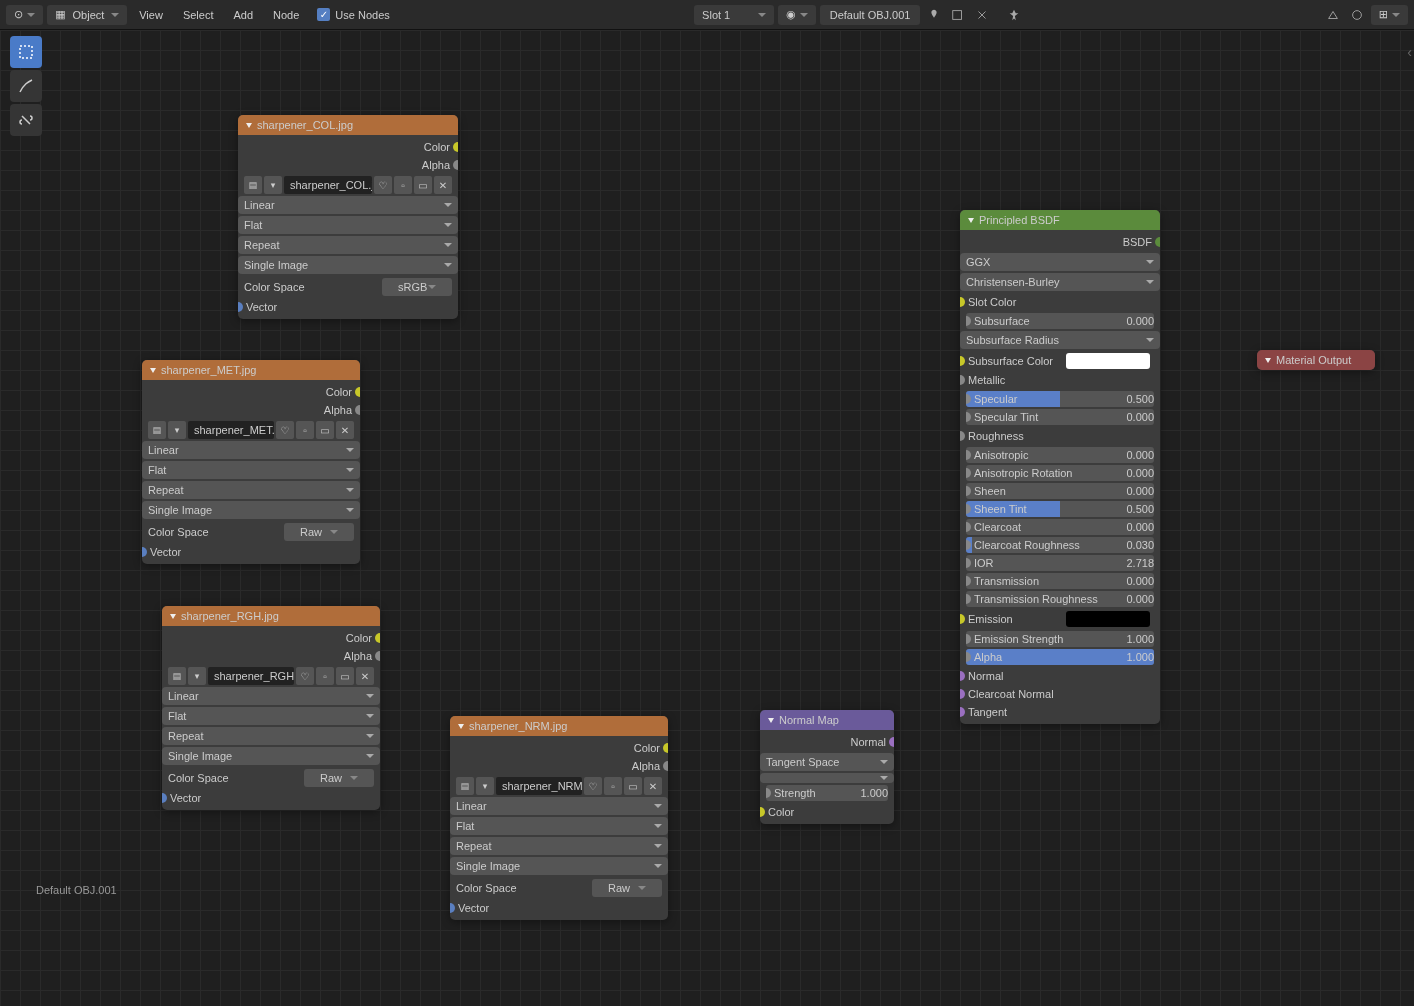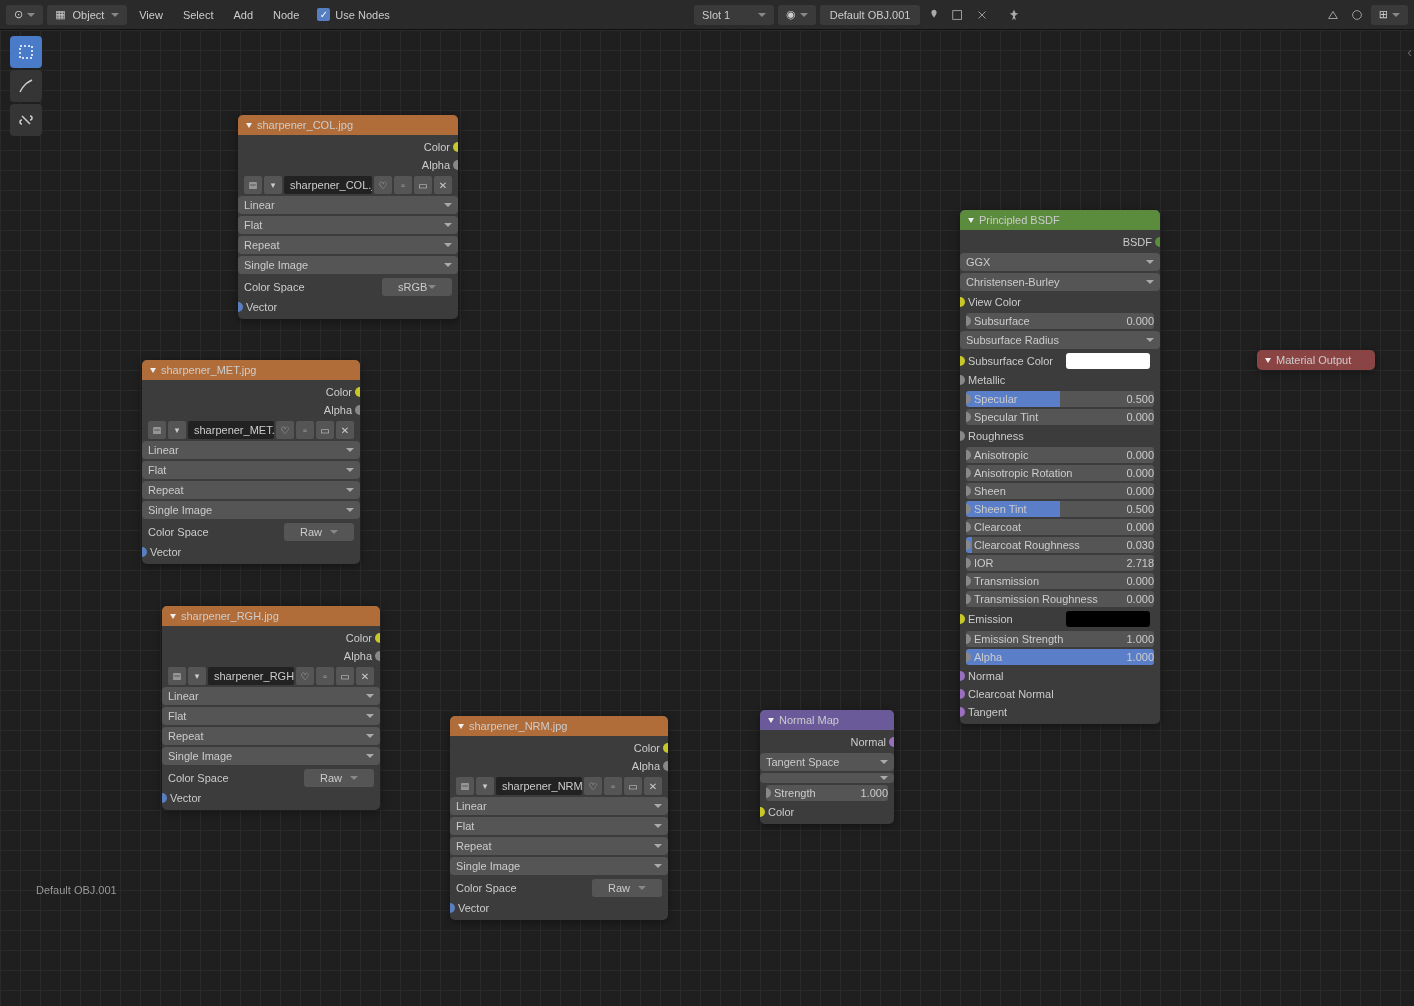--- a/index.html
+++ b/index.html
@@ -417,21 +417,21 @@
     <div class="sel">
         <span>GGX</span>
         <span class="caret"></span>
       </div>
     <div class="sel">
         <span>Christensen-Burley</span>
         <span class="caret"></span>
       </div>
     <div class="row">
         <span class="sock l yellow"></span>
-        <span class="lbl">View Color</span>
+        <span class="lbl">Slot Color</span>
       </div>
     <div class="num">
         <span class="sock l gray"></span>
         <span class="nl">Subsurface</span>
         <span class="nv">0.000</span>
       </div>
     <div class="sel">
         <span>Subsurface Radius</span>
         <span class="caret"></span>
       </div>

